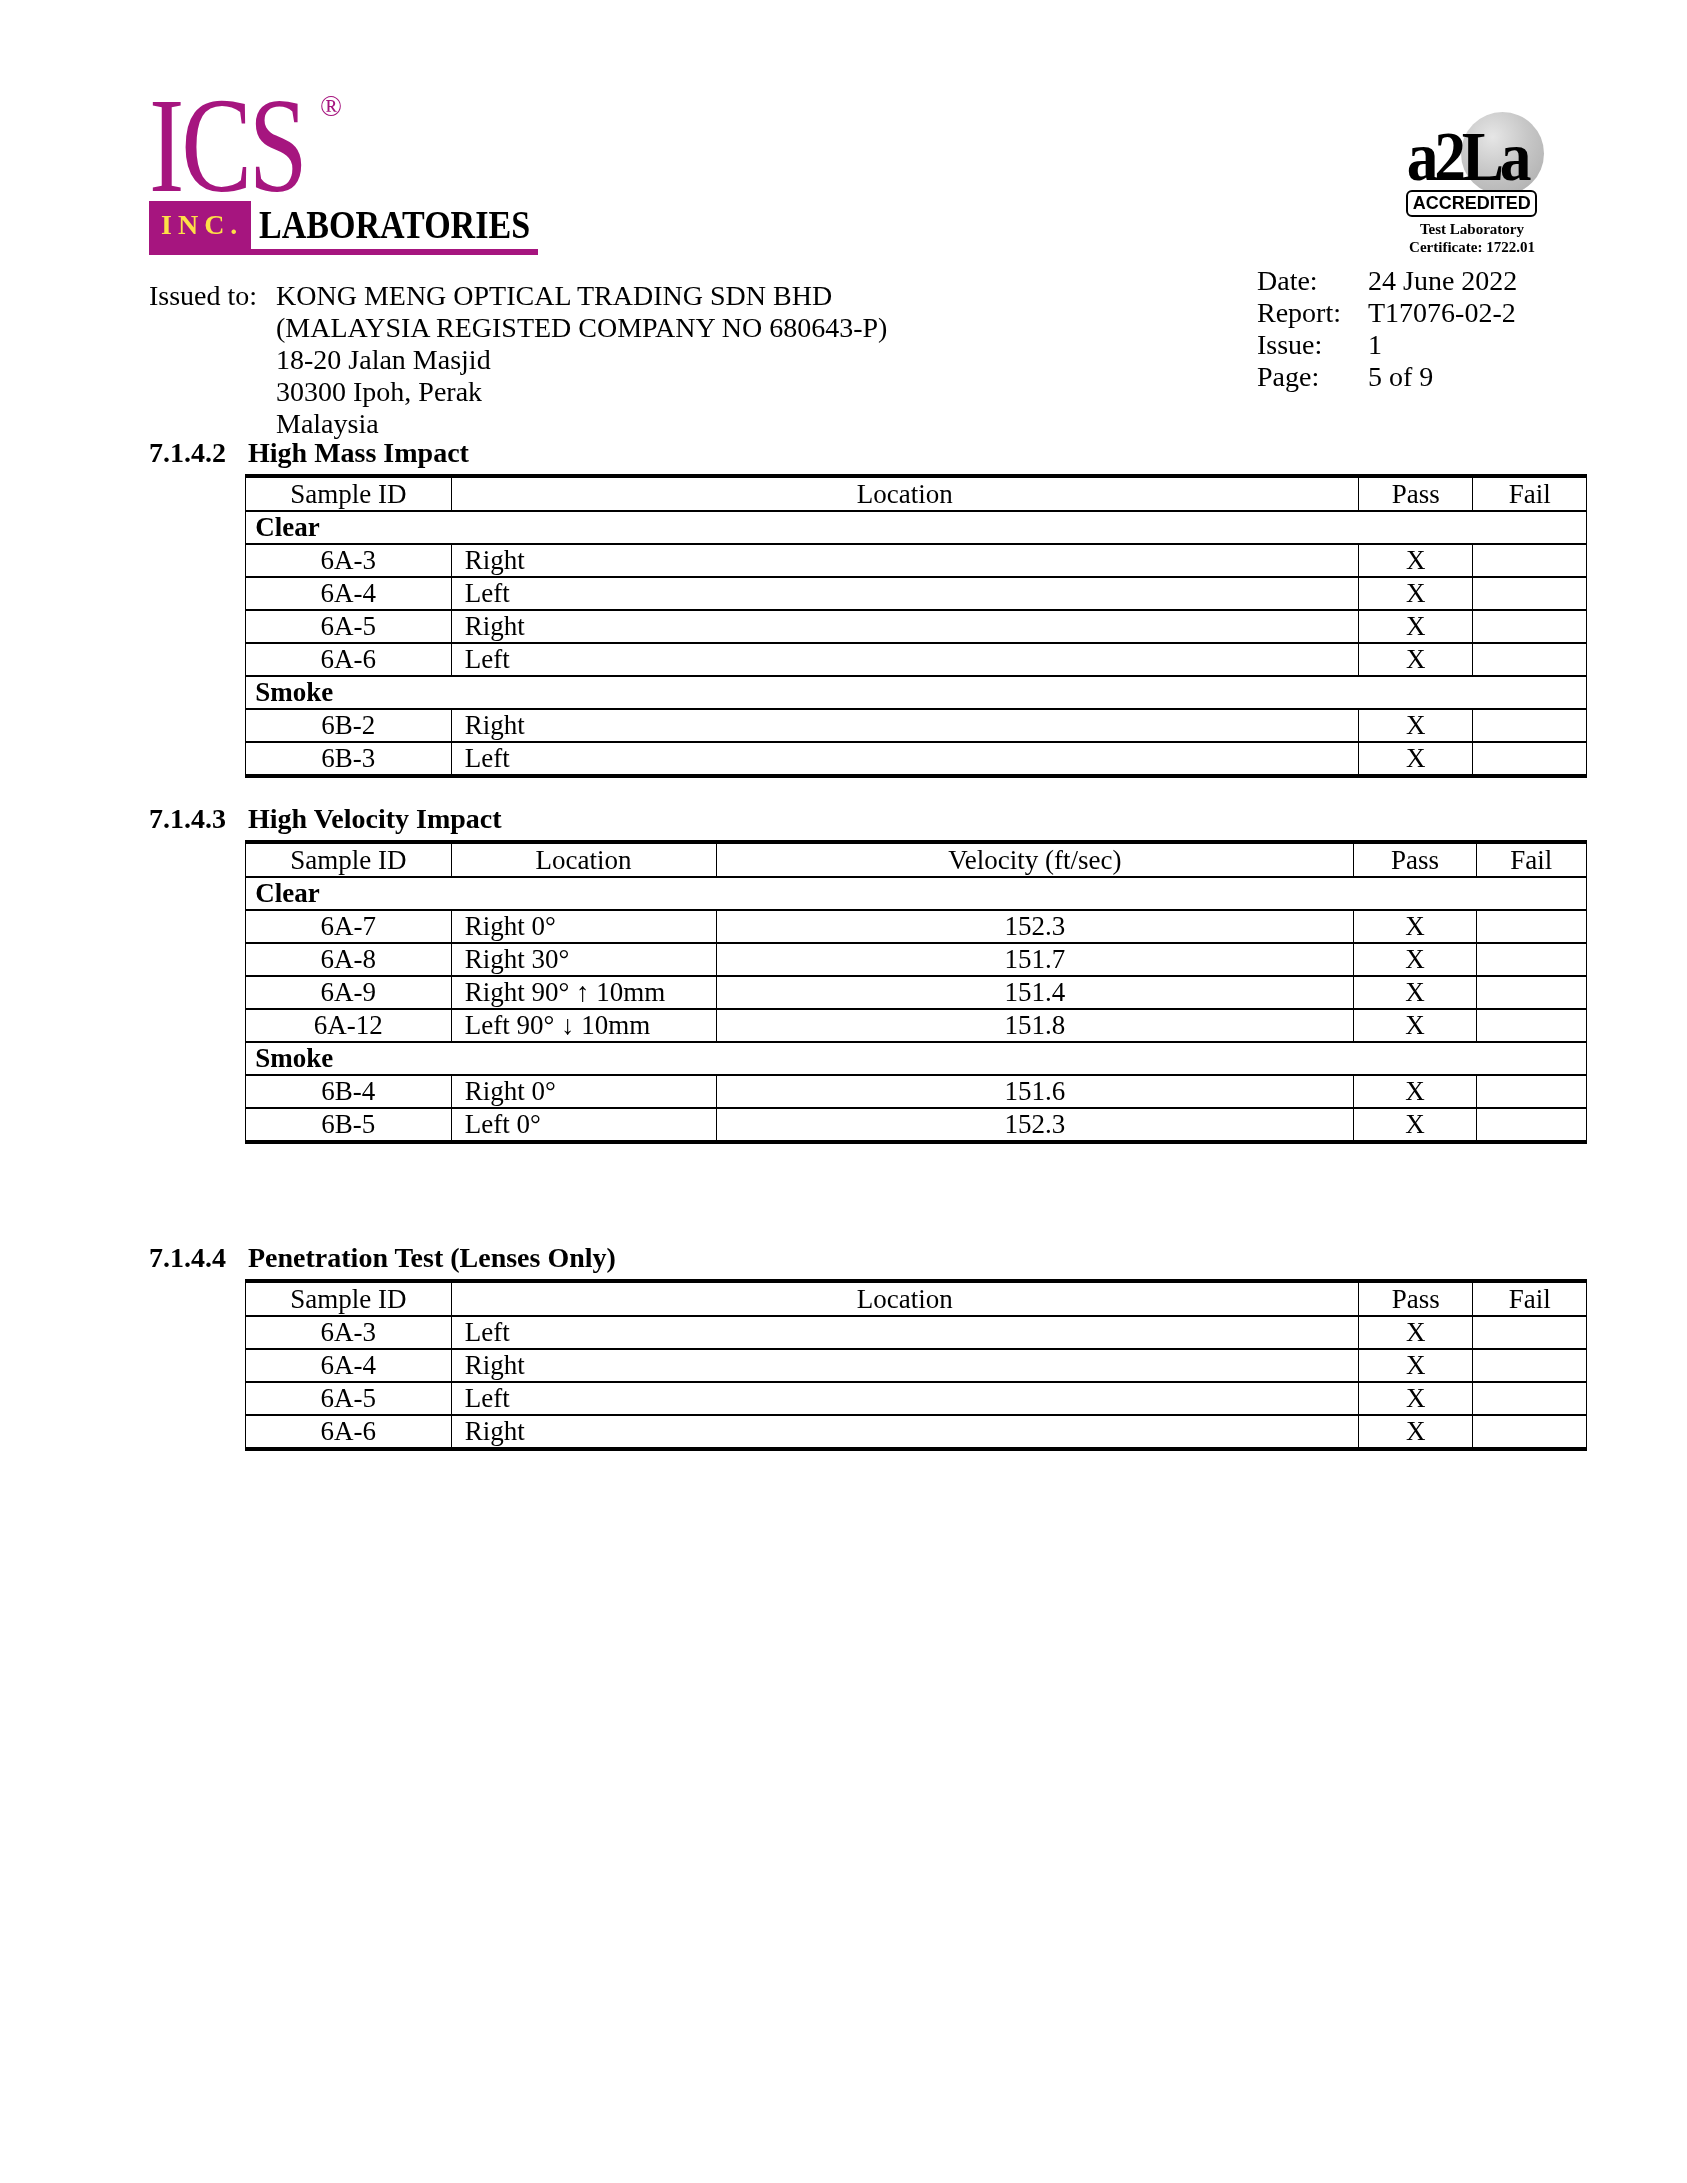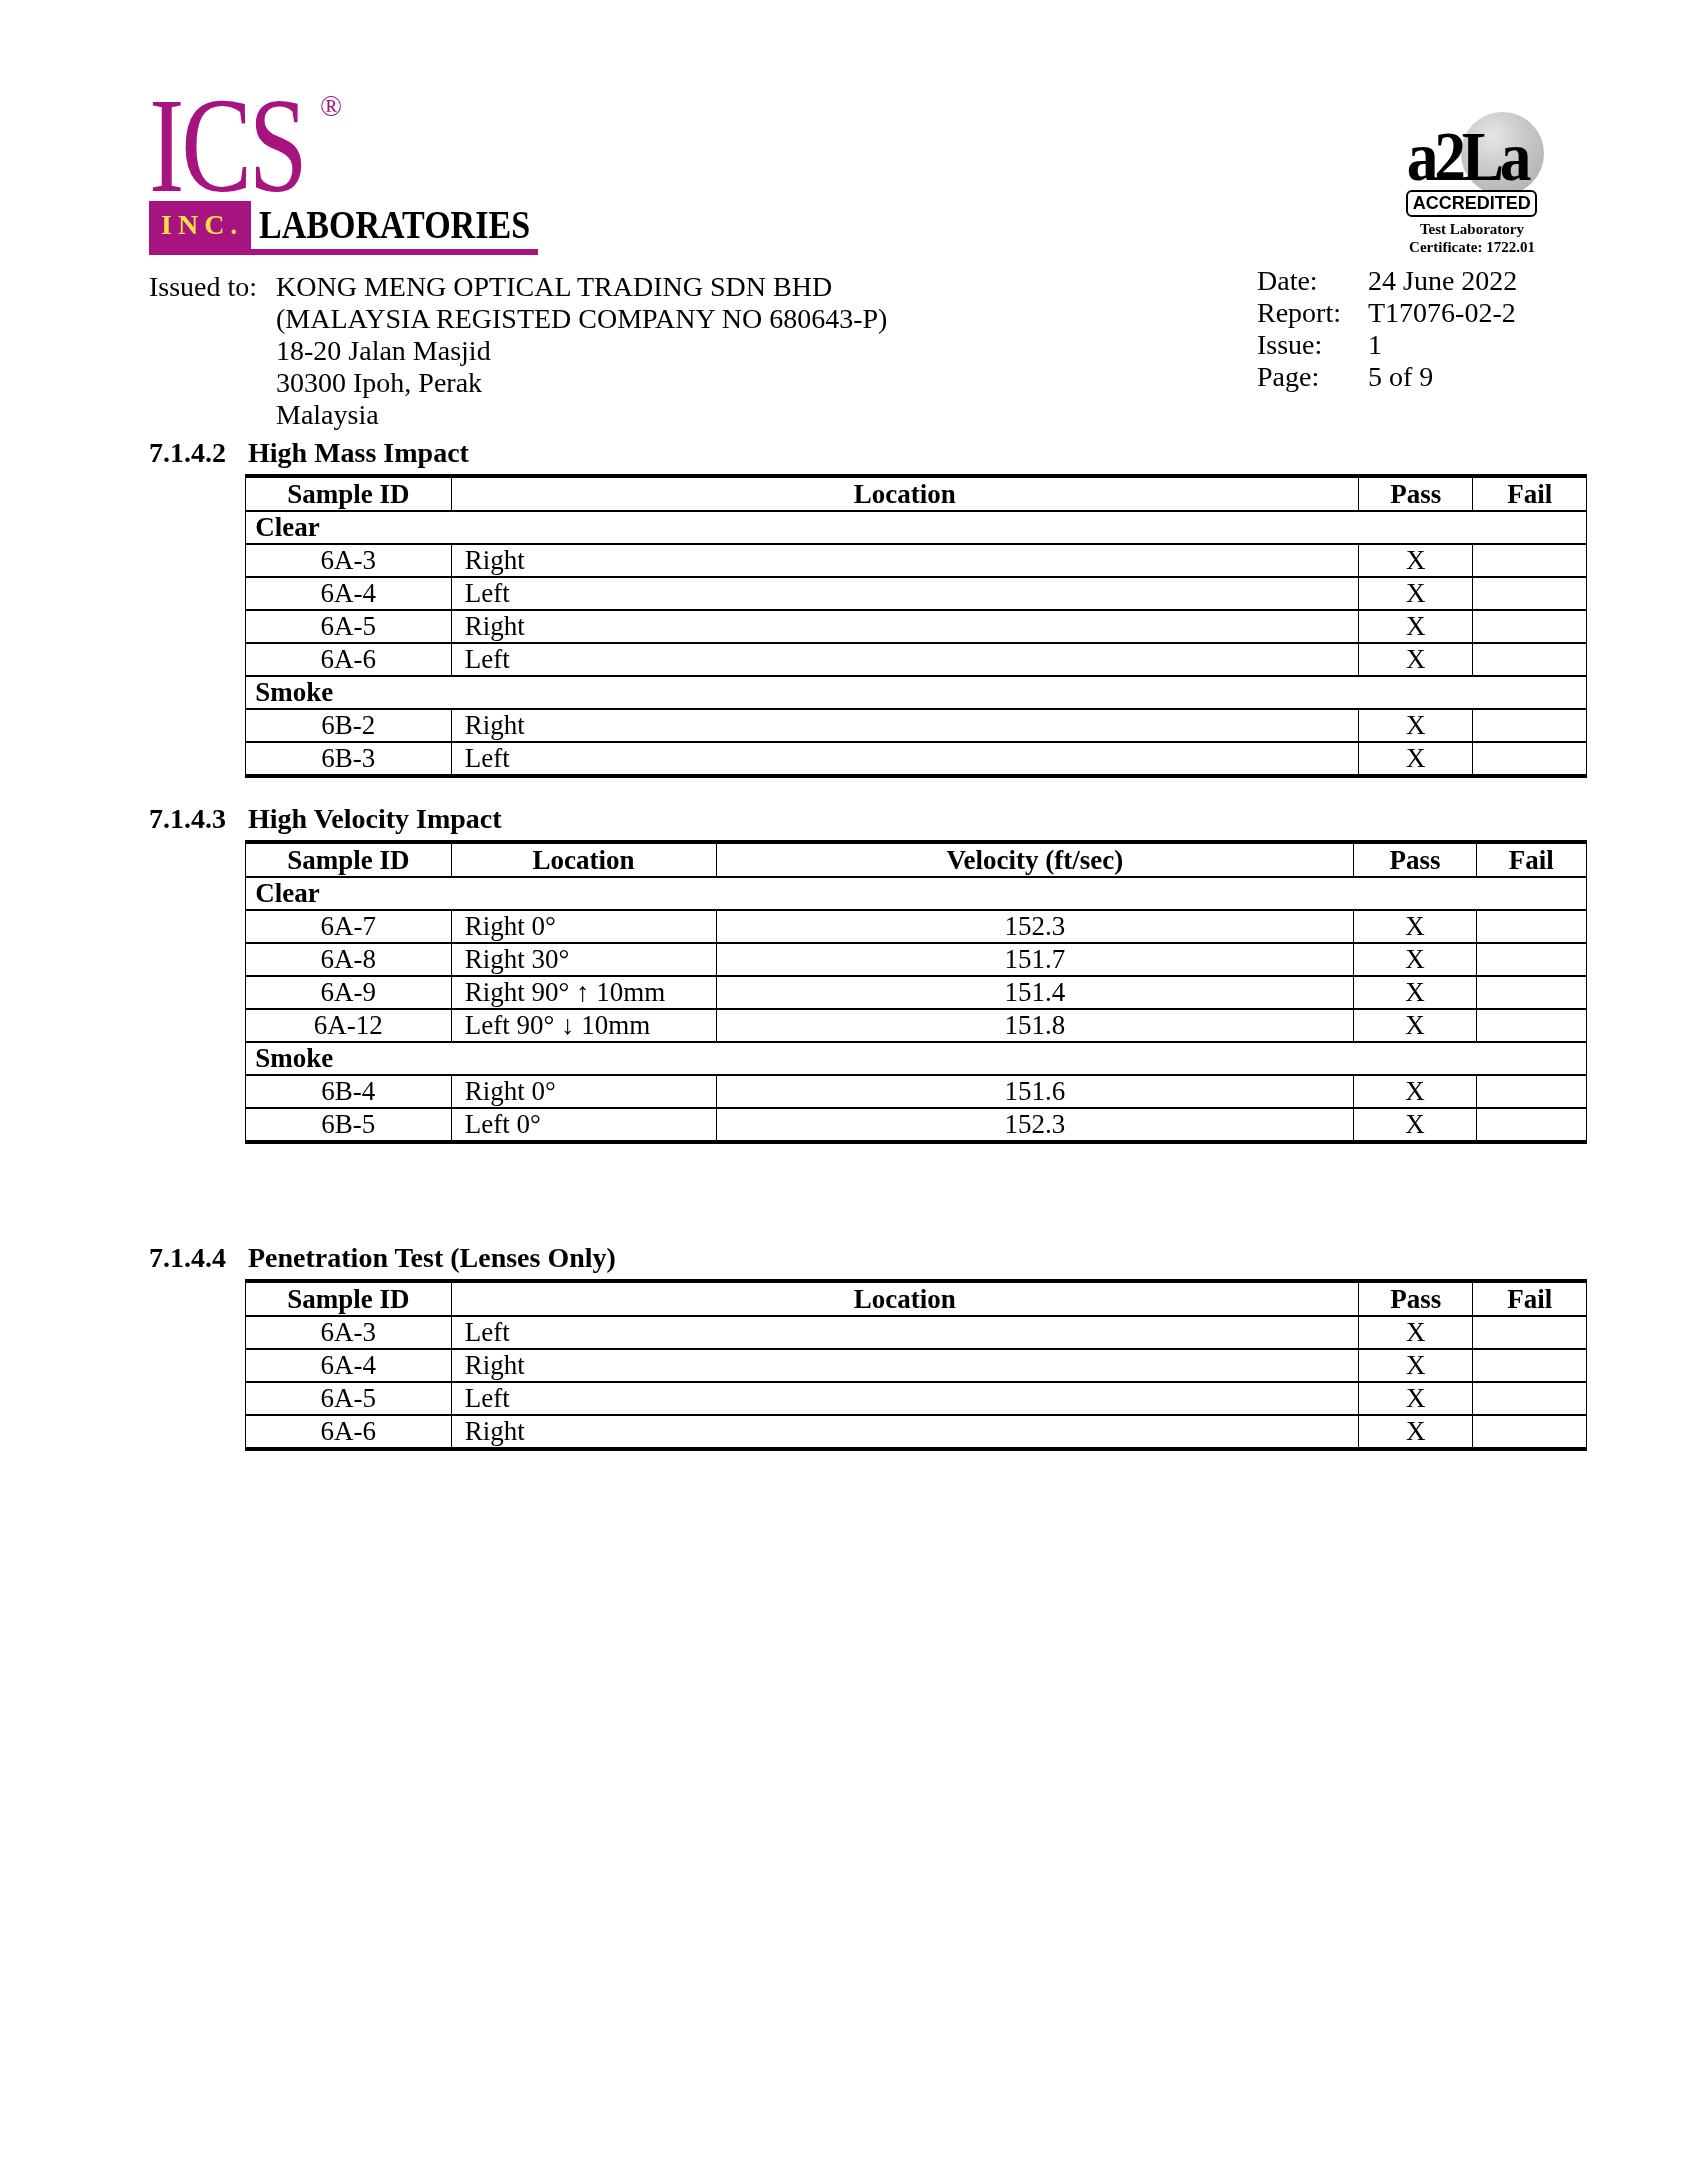--- a/index.html
+++ b/index.html
@@ -54,21 +54,21 @@
   }
   .accredited-box{
     position:absolute;left:5.3px;top:79px;width:127px;height:22.5px;
     background:#fff;border:2.6px solid #000;border-radius:6px;
     font-family:"Liberation Sans","DejaVu Sans",sans-serif;
     font-weight:bold;font-size:18px;line-height:22.5px;letter-spacing:0px;
   }
   .accr-line1{position:absolute;left:0;top:110px;width:100%;font-weight:bold;font-size:15px;}
   .accr-line2{position:absolute;left:0;top:128px;width:100%;font-weight:bold;font-size:15px;}
   
-  .issued{position:absolute;left:149px;top:271px;display:flex;font-size:28px;line-height:32px;}
+  .issued{position:absolute;left:149px;top:280px;display:flex;font-size:28px;line-height:32px;}
   .issued-label{width:127px;flex:0 0 auto;}
   .meta{
     position:absolute;left:1257px;top:265px;
     display:grid;grid-template-columns:111px auto;
     font-size:28px;line-height:32px;
   }
   
   .sec{position:absolute;left:149px;width:1446px;}
   .sec-head{display:flex;font-weight:bold;font-size:28px;line-height:32px;}
   .sec-num{width:99px;flex:0 0 auto;}
@@ -78,21 +78,21 @@
     border-collapse:collapse;
     font-size:27px;
   }
   .sec table,.sec th,.sec td{border:1.3px solid #000;}
   .sec table{border-top-width:4px;border-bottom-width:4.6px;}
   .sec th,.sec td{
     border-top-width:2.6px;border-bottom-width:2.6px;
     text-align:center;vertical-align:middle;
     padding:0;overflow:hidden;white-space:nowrap;
   }
-  .sec th{font-weight:bold;height:32px;}
+  .sec th{font-weight:normal;height:32px;}
   .sec td{height:29px;}
   .sec td.loc{text-align:left;padding-left:13.2px;}
   .sec td.group{
     text-align:left;padding-left:9.3px;
     font-weight:bold;
   }
   .s0{top:437px;} .s1{top:803px;} .s2{top:1242px;}
 </style>
 </head>
 <body>

